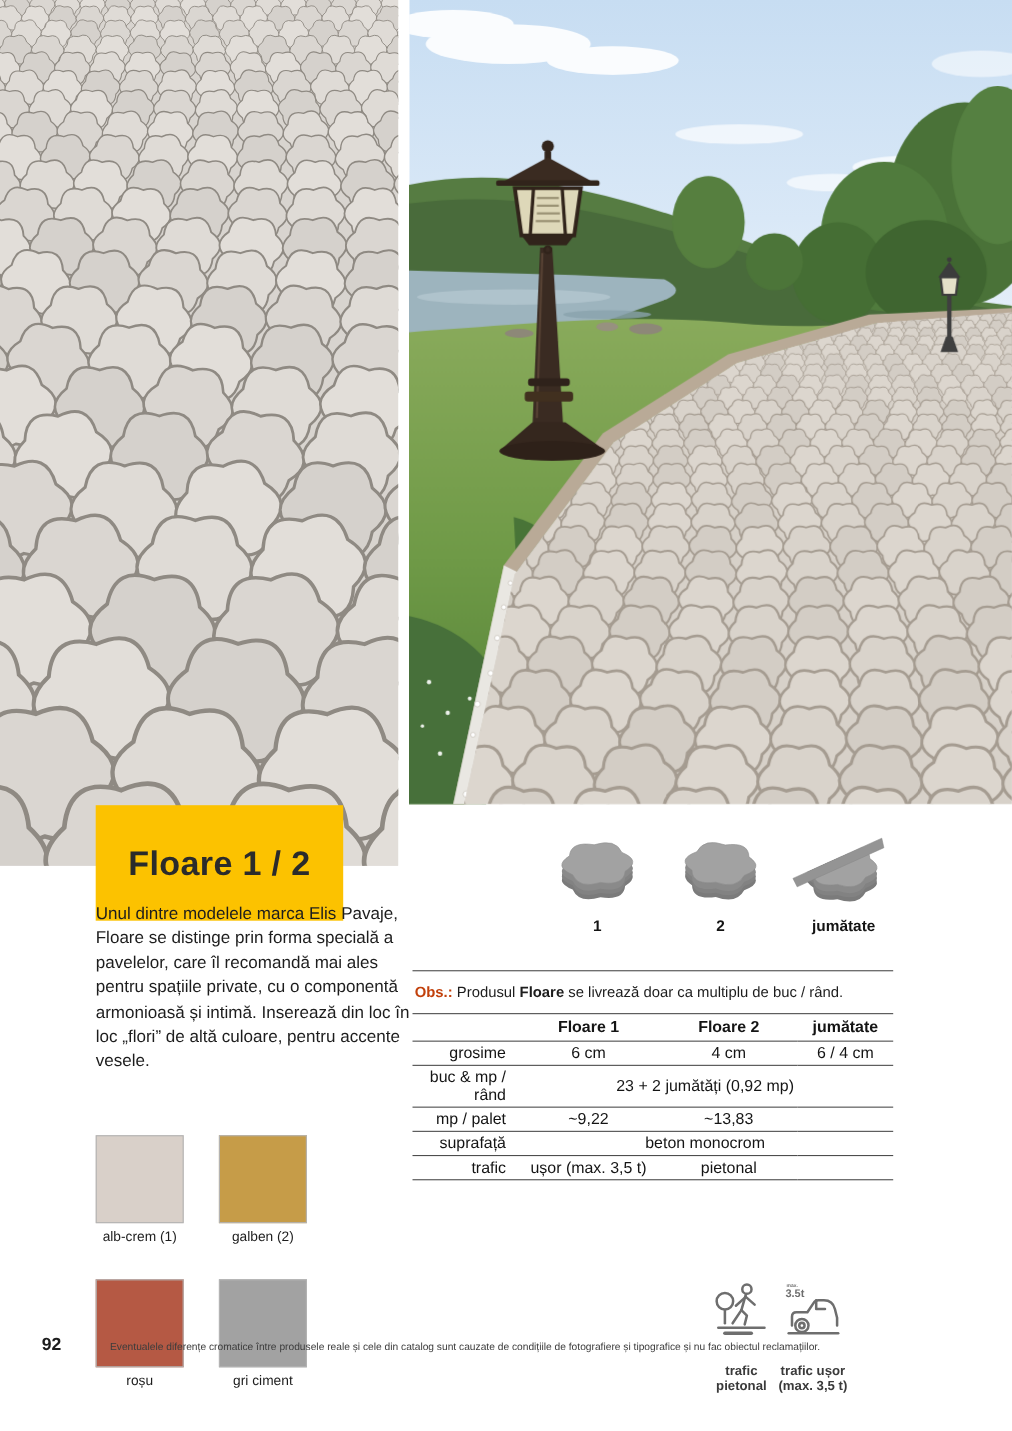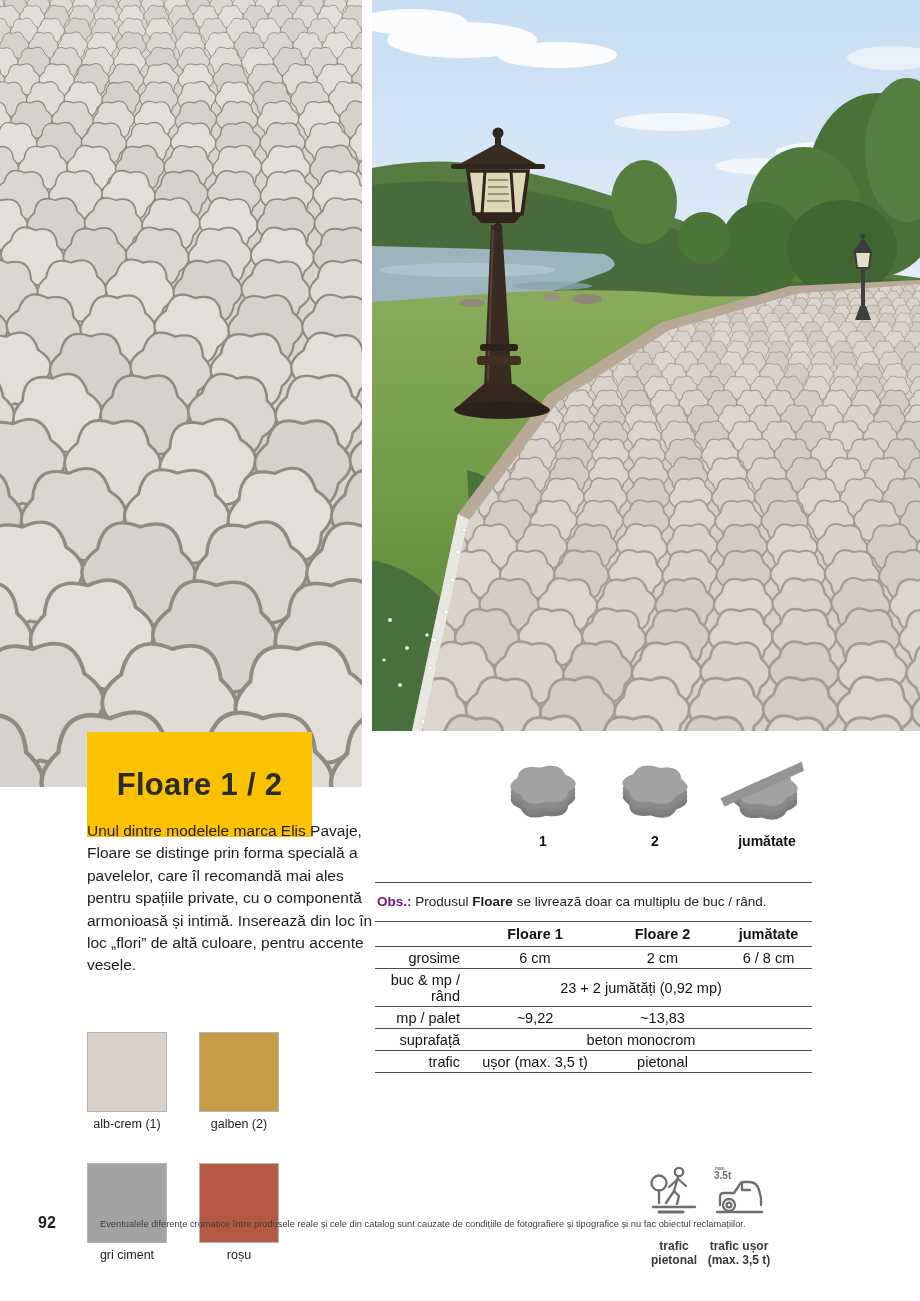--- a/index.html
+++ b/index.html
@@ -17,21 +17,21 @@
   .swatch-cell{display:flex;flex-direction:column;align-items:center;}
   .swatch{width:80px;height:80px;border:1px solid #b3b3b3;box-sizing:border-box;}
   .swatch-label{margin-top:5px;font-size:12.5px;color:#1d1d1d;text-align:center;}
   .shapes{position:absolute;left:492px;top:744px;display:flex;gap:10px;align-items:flex-end;}
   .shape{display:flex;flex-direction:column;align-items:center;width:102px;}
   .shape svg{display:block;}
   .shape-label{font-size:14px;font-weight:700;margin-top:3px;color:#141414;}
   .specs{position:absolute;left:375px;top:882px;width:437px;}
   .note{border-top:1.5px solid #4d4d4d;border-bottom:1.5px solid #4d4d4d;
         padding:11px 0 12px 2px;font-size:13.5px;color:#1d1d1d;}
-  .note .gray{color:#701a75;font-weight:700;}
+  .note .gray{color:#c2410c;font-weight:700;}
   .spec-table{border-collapse:collapse;width:100%;font-size:14.5px;color:#141414;}
   .spec-table tr{border-bottom:1.5px solid #4d4d4d;}
   .spec-table th{font-weight:700;text-align:center;padding:4px 2px;}
   .spec-table td{font-weight:400;padding:2.5px 2px;text-align:center;}
   .spec-table td.lbl{text-align:right;padding-right:10px;}
   .badges{position:absolute;left:644px;top:1163px;display:flex;gap:5px;align-items:flex-start;}
   .badge{display:flex;flex-direction:column;align-items:center;width:60px;gap:19px;}
   .badge svg{display:block;}
   .badge-label{margin-top:3px;font-size:12px;font-weight:700;color:#3a3a3a;
                text-align:center;line-height:14px;white-space:nowrap;}
@@ -972,26 +972,26 @@
   <div class="swatches">
     <div class="swatch-cell">
       <div class="swatch" style="background: rgb(217, 208, 201);"></div>
       <div class="swatch-label">alb-crem (1)</div>
     </div>
     <div class="swatch-cell">
       <div class="swatch" style="background: rgb(198, 156, 72);"></div>
       <div class="swatch-label">galben (2)</div>
     </div>
     <div class="swatch-cell">
+      <div class="swatch" style="background: rgb(181, 89, 68);"></div>
+      <div class="swatch-label">roșu</div>
+    </div>
+    <div class="swatch-cell">
       <div class="swatch" style="background: rgb(162, 162, 162);"></div>
       <div class="swatch-label">gri ciment</div>
-    </div>
-    <div class="swatch-cell">
-      <div class="swatch" style="background: rgb(181, 89, 68);"></div>
-      <div class="swatch-label">roșu</div>
     </div>
   </div>
 
   <div class="shapes">
     <div class="shape">
       <svg id="shape1" width="100" height="86" viewBox="0 0 104 88">
           <path d="M75.3,45.5Q94.2,53.2 78.3,63.3Q77.0,77.3 55.0,73.8Q34.7,80.1 28.7,66.5Q9.8,58.8 25.7,48.7Q27.0,34.7 49.0,38.2Q69.3,31.9 75.3,45.5Z" fill="#7b7b7b"></path>
           <path d="M75.3,41.5Q94.2,49.2 78.3,59.3Q77.0,73.3 55.0,69.8Q34.7,76.1 28.7,62.5Q9.8,54.8 25.7,44.7Q27.0,30.7 49.0,34.2Q69.3,27.9 75.3,41.5Z" fill="#828282"></path>
           <path d="M75.3,37.5Q94.2,45.2 78.3,55.3Q77.0,69.3 55.0,65.8Q34.7,72.1 28.7,58.5Q9.8,50.8 25.7,40.7Q27.0,26.7 49.0,30.2Q69.3,23.9 75.3,37.5Z" fill="#8a8a8a"></path>
           <path d="M75.3,31.5Q94.2,39.2 78.3,49.3Q77.0,63.3 55.0,59.8Q34.7,66.1 28.7,52.5Q9.8,44.8 25.7,34.7Q27.0,20.7 49.0,24.2Q69.3,17.9 75.3,31.5Z" fill="#a2a2a2" stroke="#8e8e8e" stroke-width="0.6"></path>
@@ -1045,22 +1045,22 @@
           <th class="lbl"></th>
           <th>Floare 1</th>
           <th>Floare 2</th>
           <th>jumătate</th>
         </tr>
       </thead>
       <tbody>
         <tr>
           <td class="lbl">grosime</td>
           <td>6 cm</td>
-          <td>2 cm</td>
-          <td>6 / 8 cm</td>
+          <td>4 cm</td>
+          <td>6 / 4 cm</td>
         </tr>
         <tr>
           <td class="lbl">buc &amp; mp / rând</td>
           <td colspan="3">23 + 2 jumătăți (0,92 mp)</td>
         </tr>
         <tr>
           <td class="lbl">mp / palet</td>
           <td>~9,22</td>
           <td>~13,83</td>
           <td></td>

